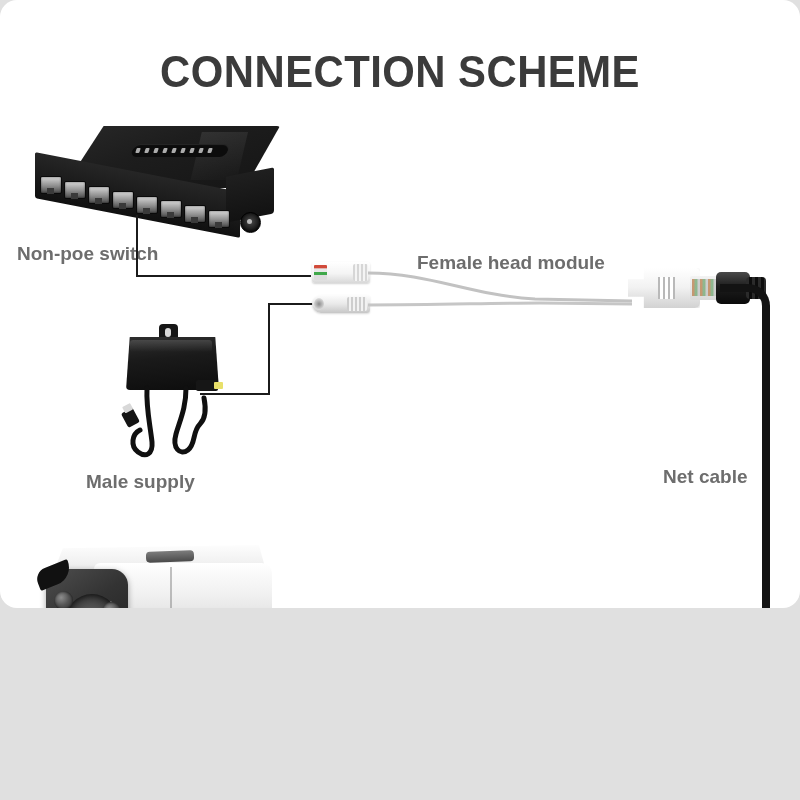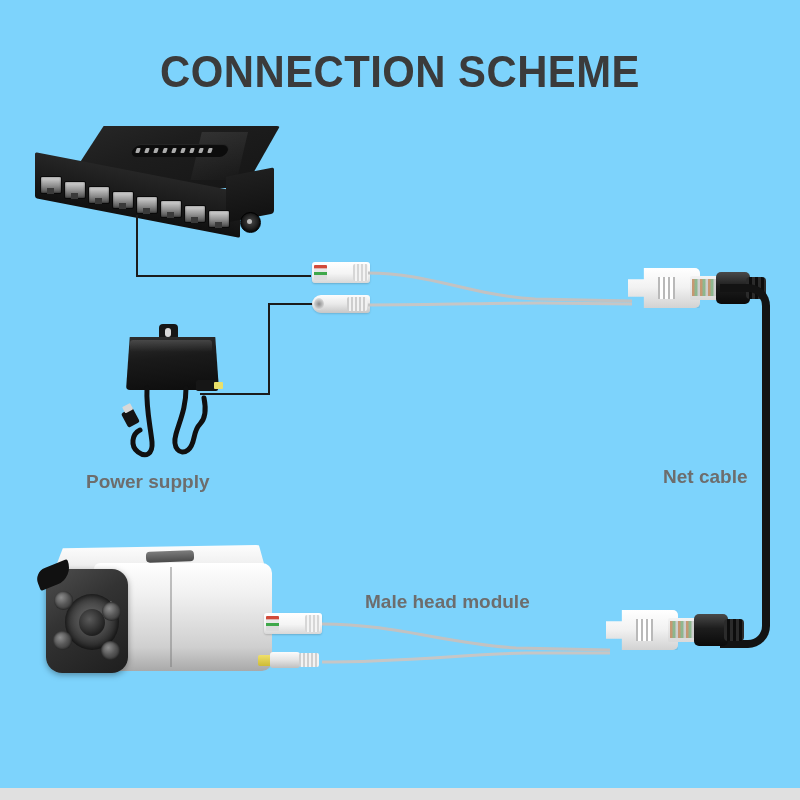--- a/index.html
+++ b/index.html
@@ -7,23 +7,24 @@
     margin: 0;
     padding: 0;
     background: #e0e0e0;
   }
   body {
     font-family: "Liberation Sans", "DejaVu Sans", sans-serif;
   }
   #scheme {
     position: relative;
     width: 800px;
-    height: 788px;
-    background: #7dd3fc;
+    height: 608px;
+    background: #ffffff;
     overflow: hidden;
+    border-radius: 17px;
   }
 
   
   .title {
     position: absolute;
     top: 46px;
     left: 0;
     width: 800px;
     text-align: center;
     font-size: 45px;
@@ -434,20 +435,21 @@
     <div class="sw-port" style="left:60px;  top:60px;"></div>
     <div class="sw-port" style="left:84px;  top:65px;"></div>
     <div class="sw-port" style="left:108px; top:70px;"></div>
     <div class="sw-port" style="left:132px; top:74px;"></div>
     <div class="sw-port" style="left:156px; top:79px;"></div>
     <div class="sw-port" style="left:180px; top:84px;"></div>
 
     <div class="sw-jack" style="left:212px; top:86px;"></div>
   </div>
 
+  <div class="lbl lbl-switch">Non-poe switch</div>
 
   <div class="wire wire-v" style="left:136px; top:215px; height:62px;"></div>
   <div class="wire wire-h" style="left:136px; top:275px; width:175px;"></div>
 
   <div class="psu">
     <div class="psu-tab"></div>
     <div class="psu-body"></div>
     <div class="psu-body-hi"></div>
 
     <svg width="125" height="145" style="position:absolute;left:0;top:0;">
@@ -461,21 +463,21 @@
         <rect x="13" y="81" width="9" height="7" rx="1" fill="#d8d8d8" transform="rotate(-28 17 84)"></rect>
       </g>
 
       <g>
         <rect x="86" y="56" width="22" height="11" rx="2" fill="#161616"></rect>
         <rect x="104" y="58" width="9" height="7" rx="1" fill="#e8e06a"></rect>
       </g>
     </svg>
   </div>
 
-  <div class="lbl lbl-power">Power supply</div>
+  <div class="lbl lbl-power">Male supply</div>
 
   <div class="wire wire-h" style="left:200px; top:393px; width:70px;"></div>
   <div class="wire wire-v" style="left:268px; top:303px; height:92px;"></div>
   <div class="wire wire-h" style="left:268px; top:303px; width:48px;"></div>
 
   <div class="mod" style="left:0;top:0;width:800px;height:800px;">
 
     <div class="rj45-f" style="left:312px; top:262px;">
       <div class="pins"></div>
       <div class="boot"></div>
@@ -495,20 +497,21 @@
       <div class="slots"></div>
     </div>
 
     <div class="rj-plug" style="left:690px; top:272px;">
       <div class="clear"></div>
       <div class="boot"></div>
       <div class="strain"></div>
     </div>
   </div>
 
+  <div class="lbl lbl-female">Female head module</div>
 
   <div class="netcable" style="left:720px; top:284px; width:42px; height:348px;"></div>
 
   <div class="lbl lbl-net">Net cable</div>
 
   <div class="cam">
     <div class="cam-sun"></div>
     <div class="cam-sun-slot"></div>
     <div class="cam-body"></div>
     <div class="cam-body-seam"></div>
@@ -546,15 +549,14 @@
       <div class="slots"></div>
     </div>
 
     <div class="rj-plug" style="left:668px; top:614px;">
       <div class="clear"></div>
       <div class="boot"></div>
       <div class="strain"></div>
     </div>
   </div>
 
-  <div class="lbl lbl-male">Male head module</div>
 
 </div>
 
 </body></html>

